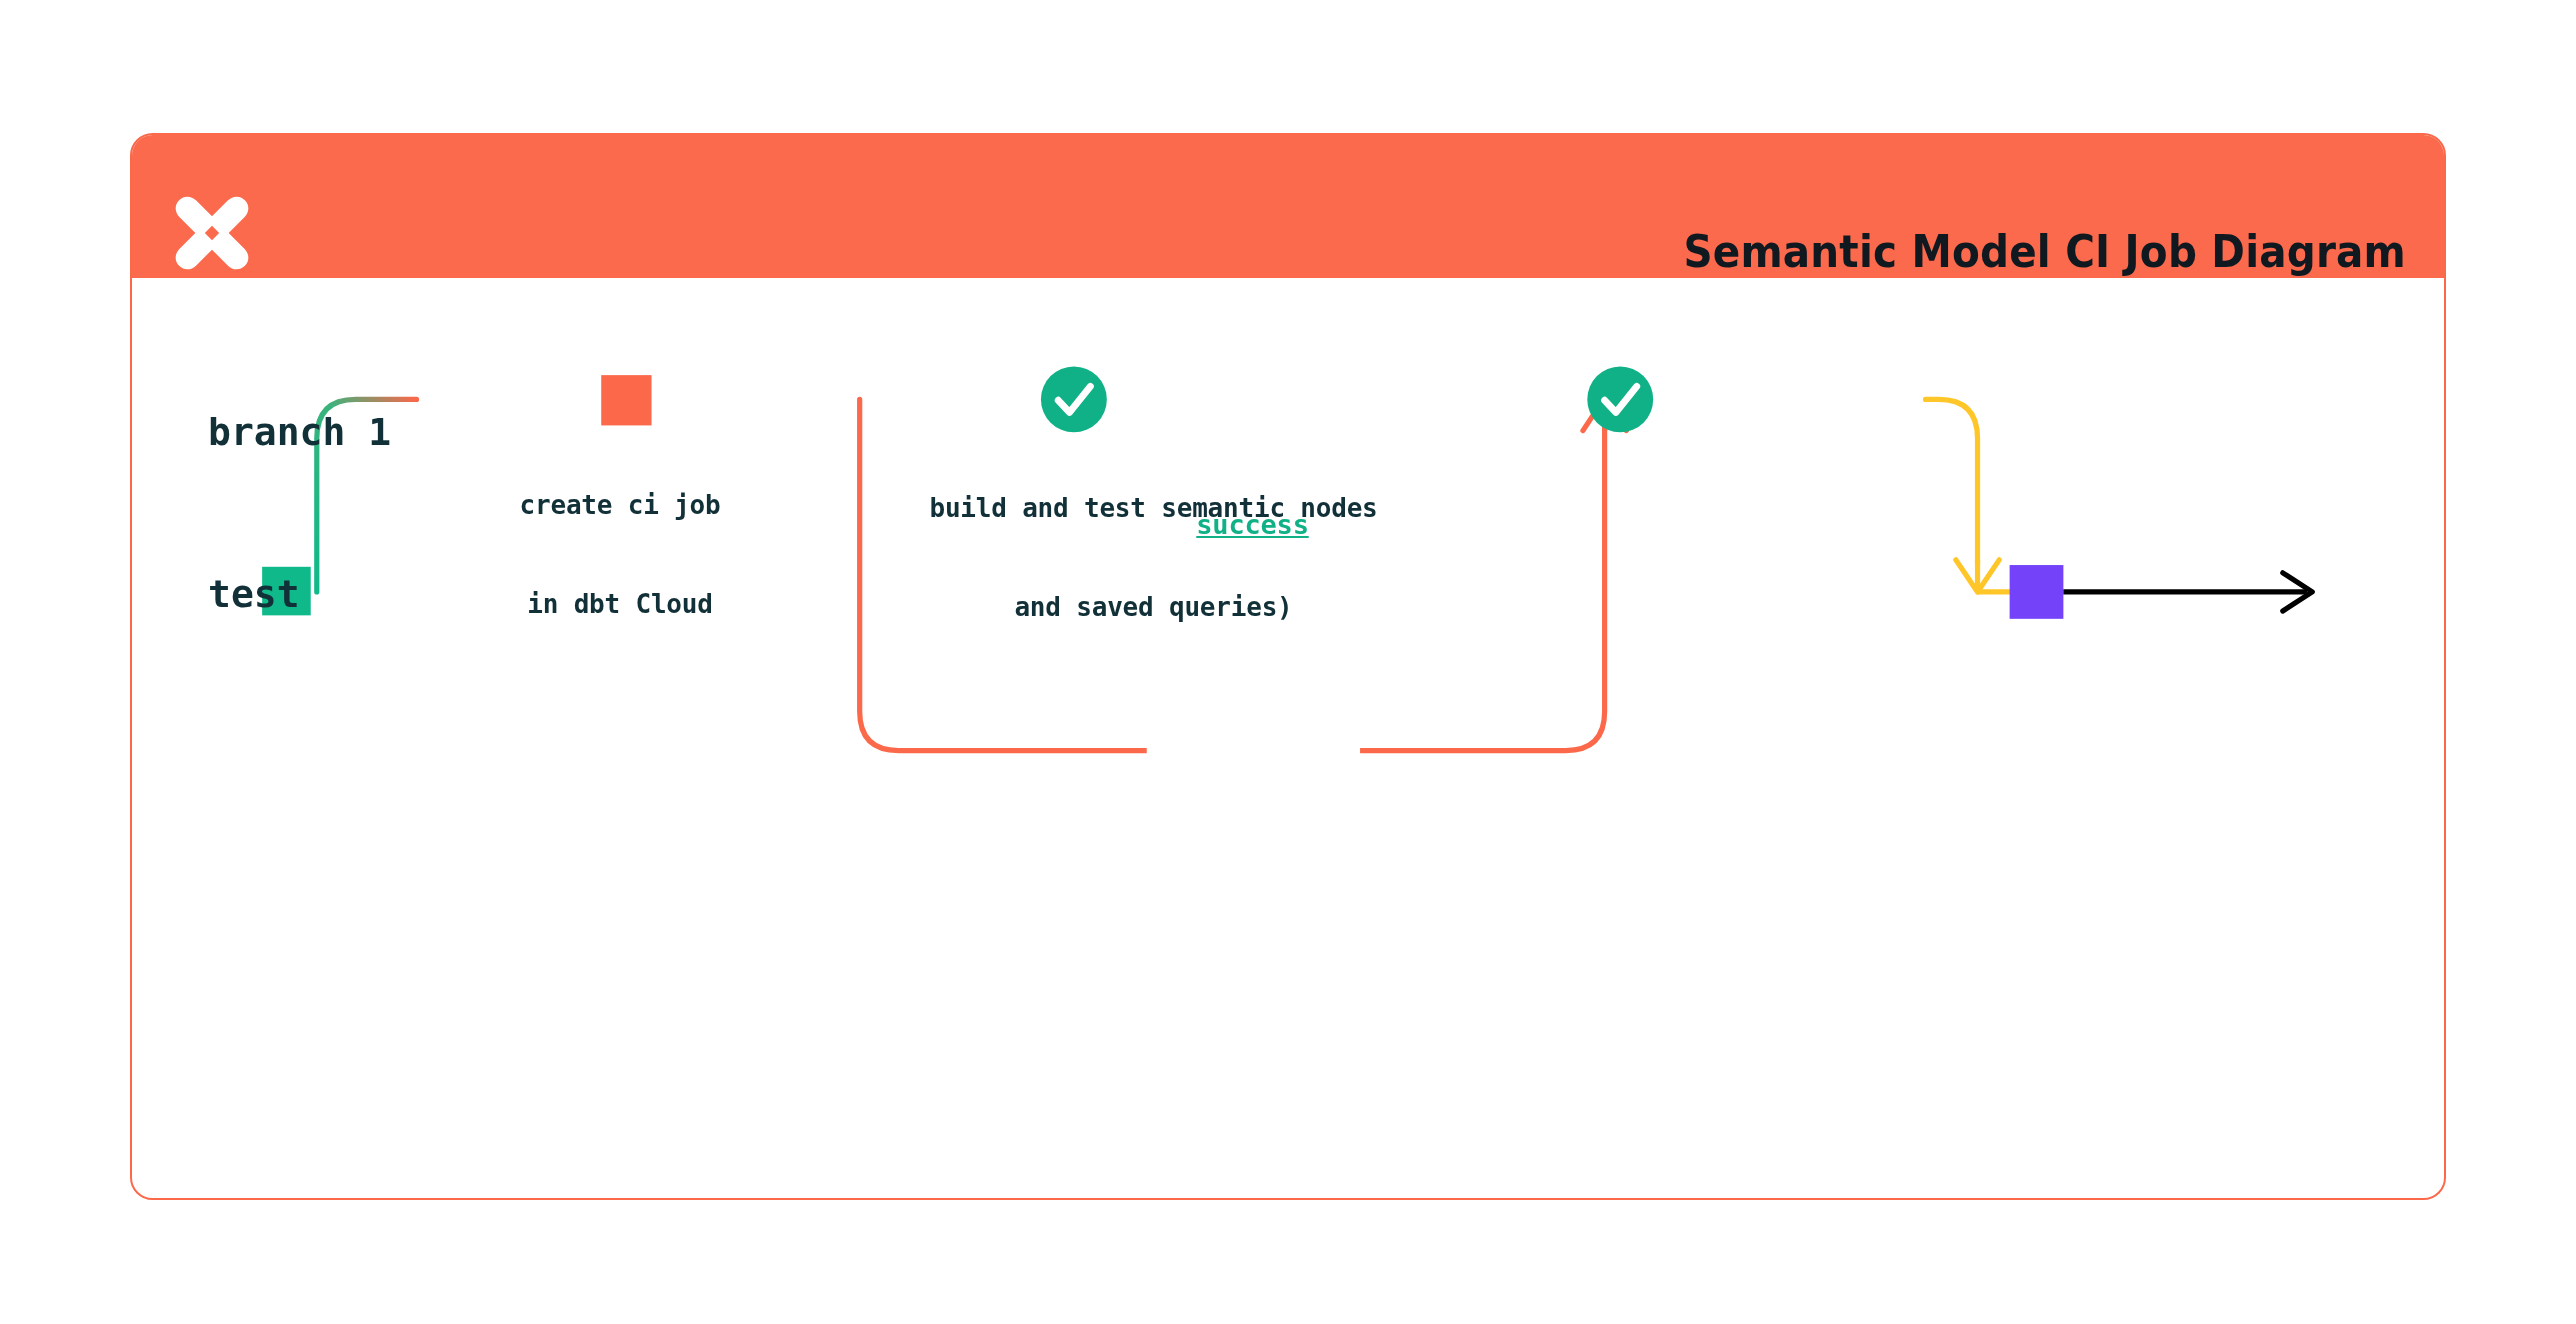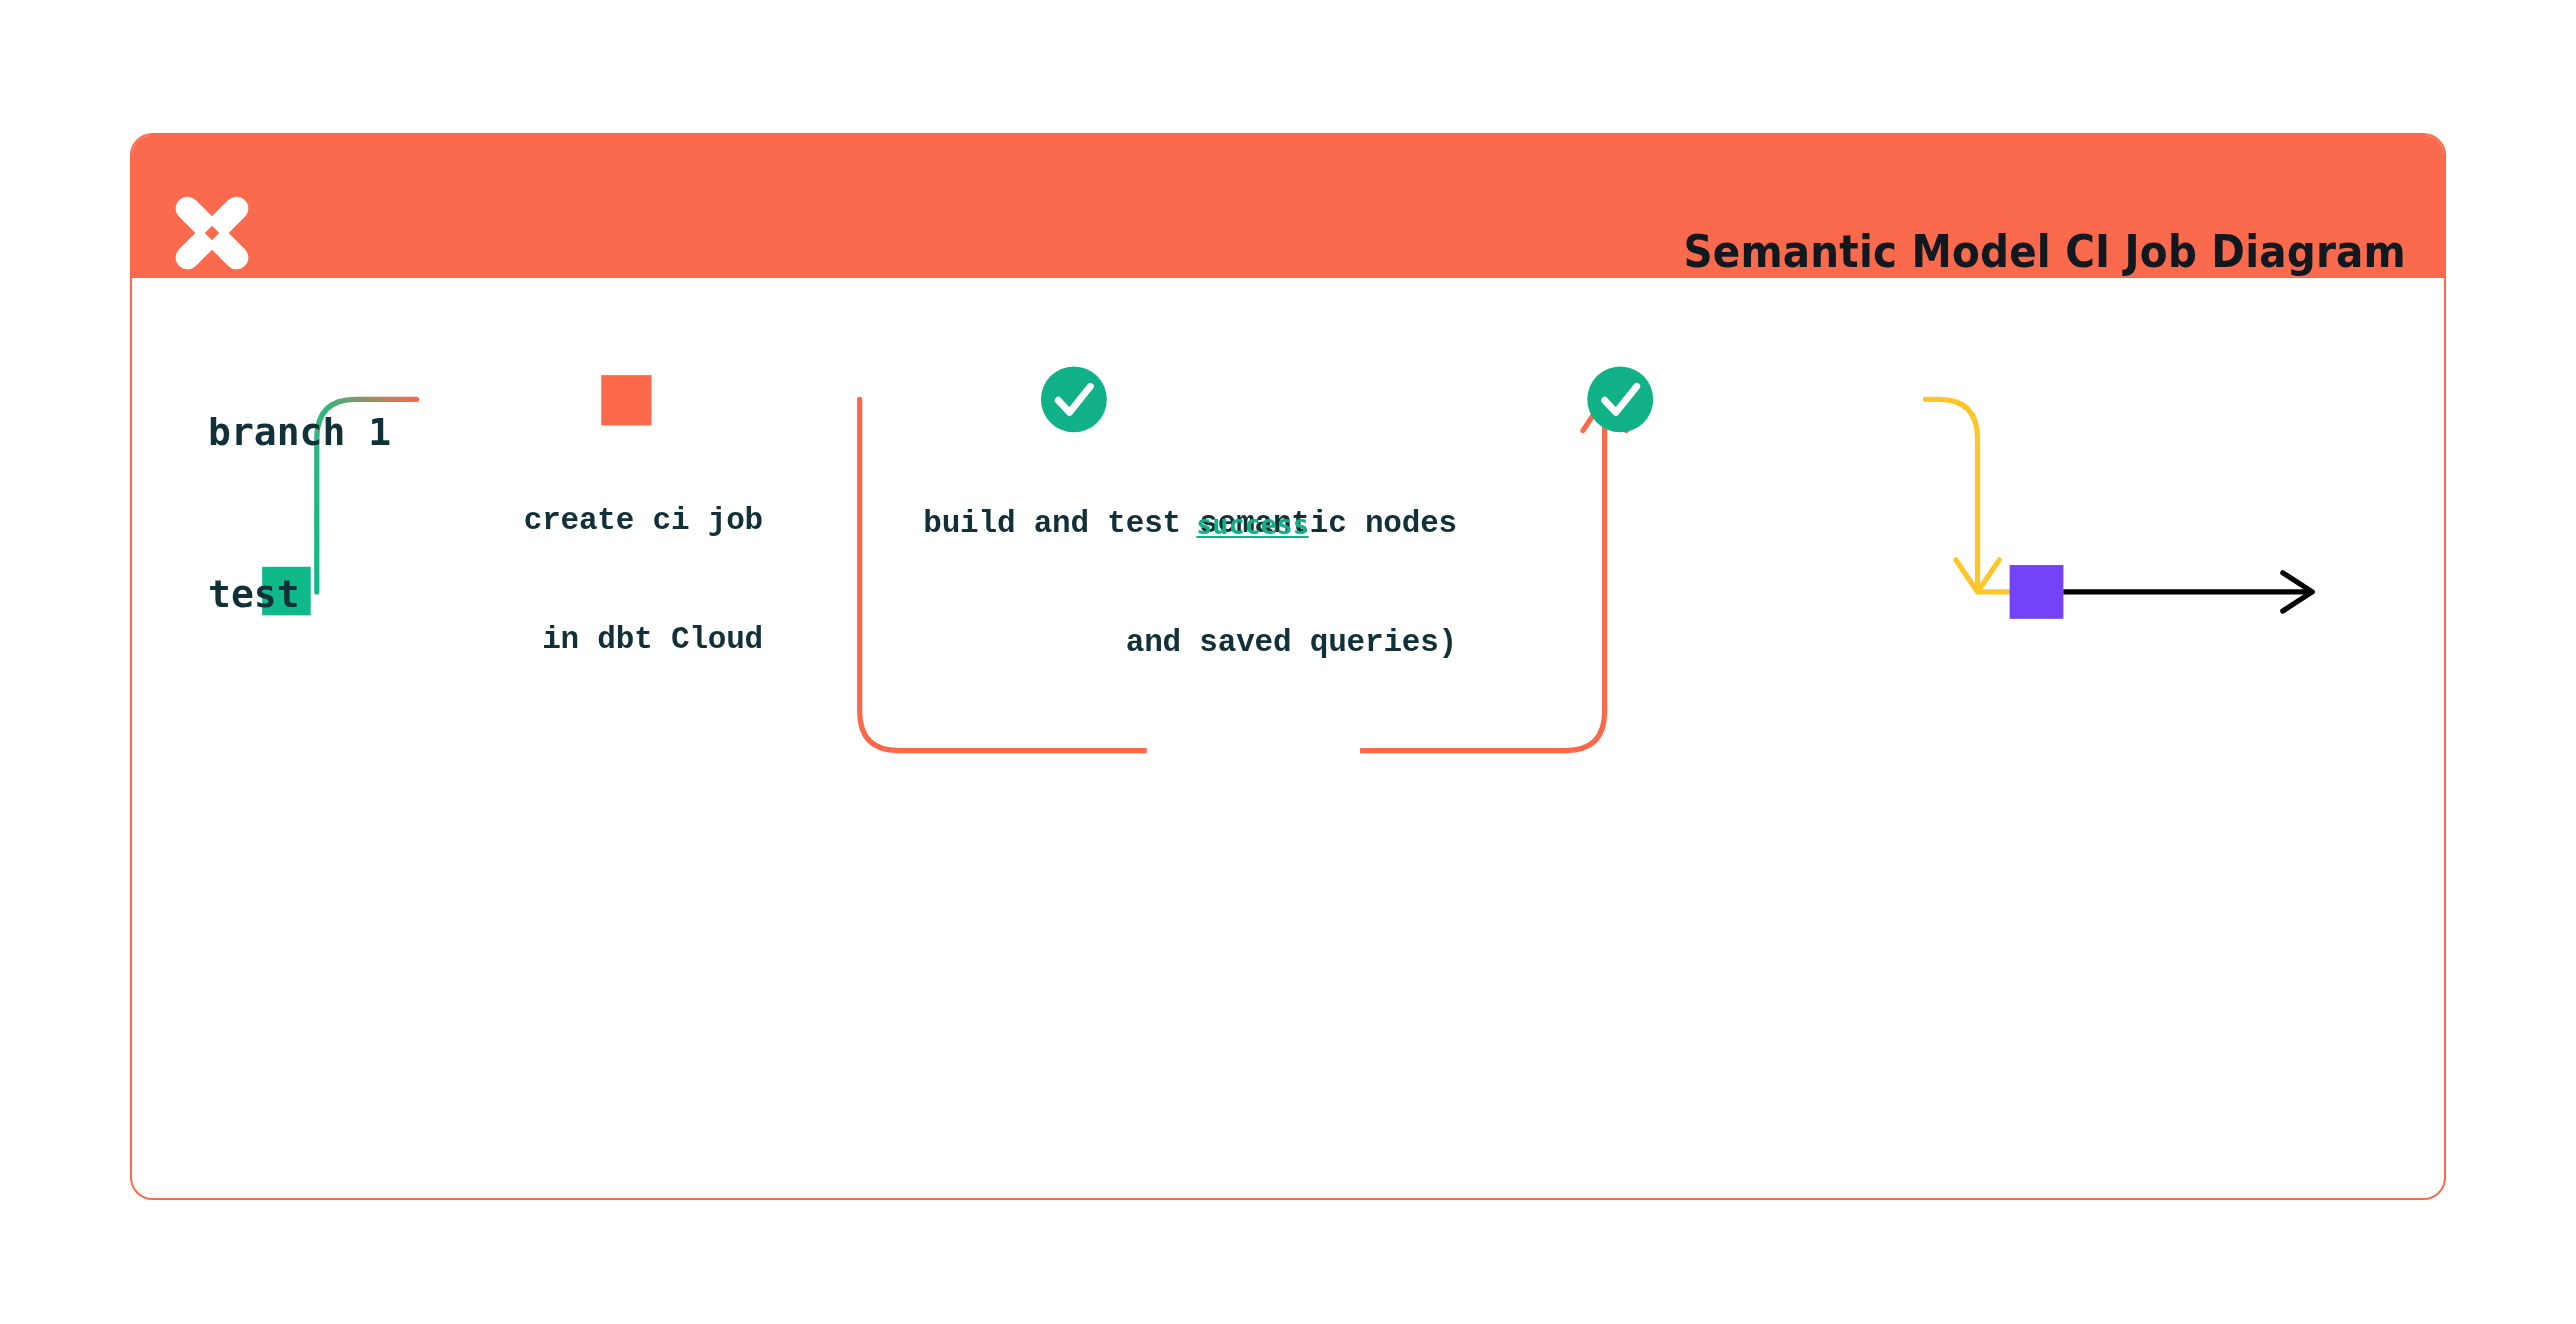--- a/index.html
+++ b/index.html
@@ -95,24 +95,23 @@
     white-space: pre;
     line-height: 1.28;
   }
 
   .branch-label {
     font-size: 38px;
     letter-spacing: 0px;
   }
 
   .node-label {
-    font-size: 31px;
-    text-align: right;
+    font-size: 26px;
+    text-align: center;
     letter-spacing: -0.2px;
-    font-family: Liberation Mono, monospace;
   }
 
   .edge-label {
     font-size: 27px;
     font-weight: 700;
     color: #11b187;
     letter-spacing: -0.2px;
     text-decoration: underline;
   }
 

